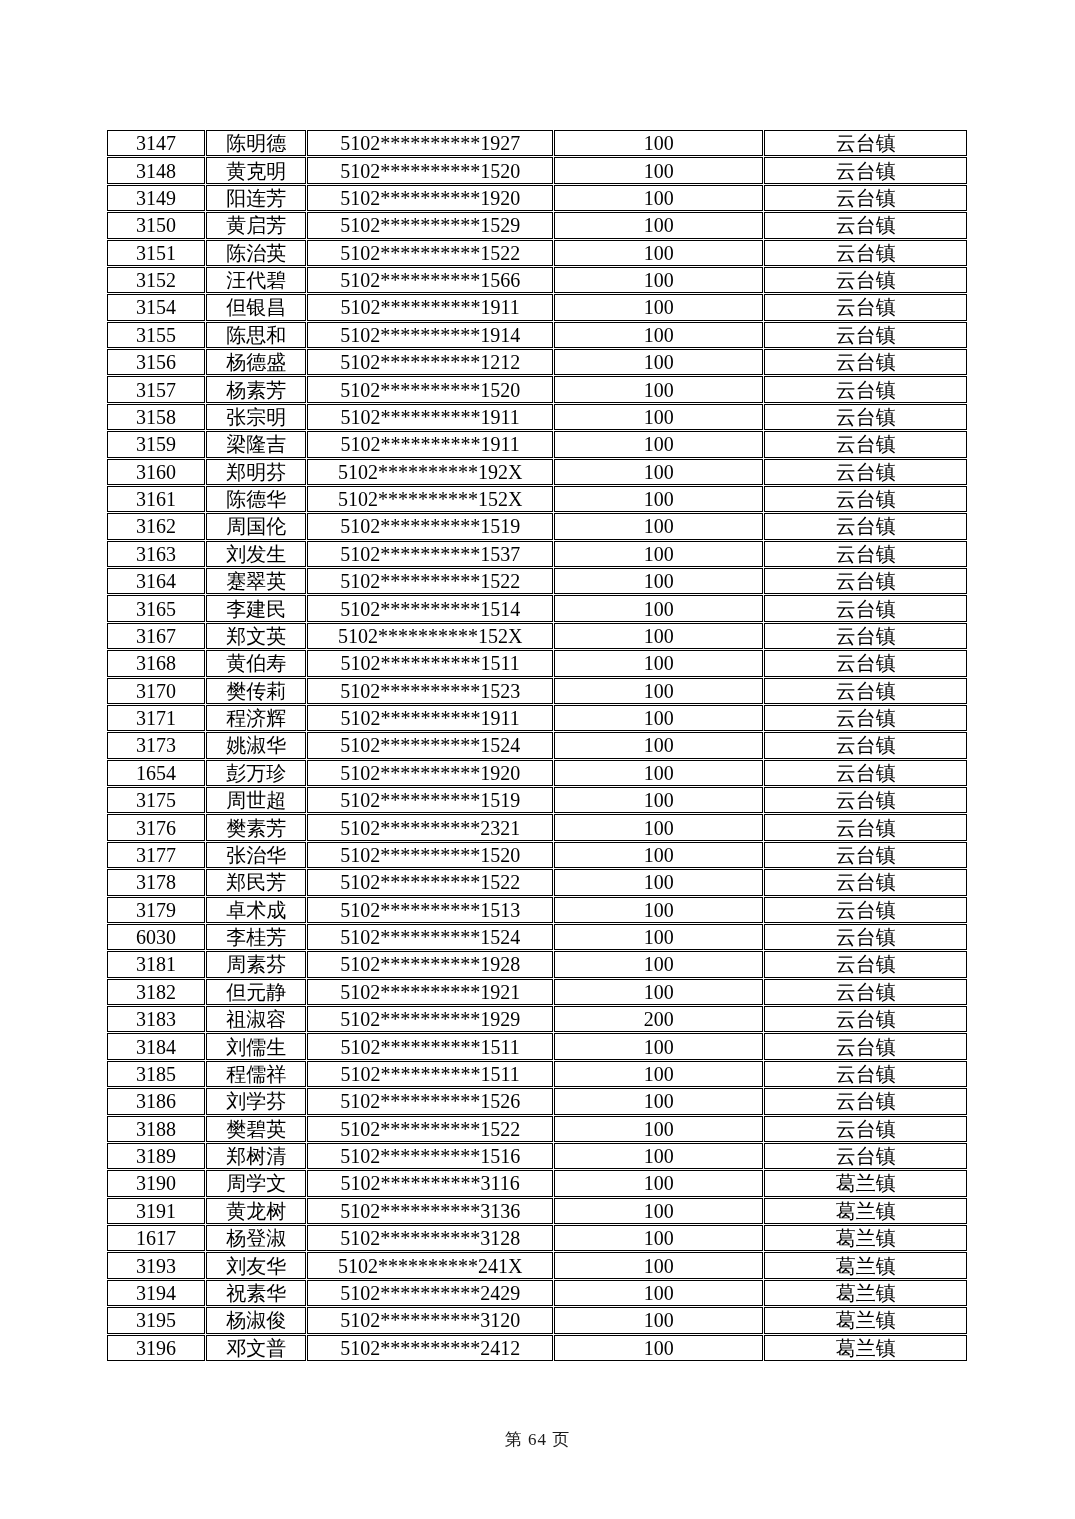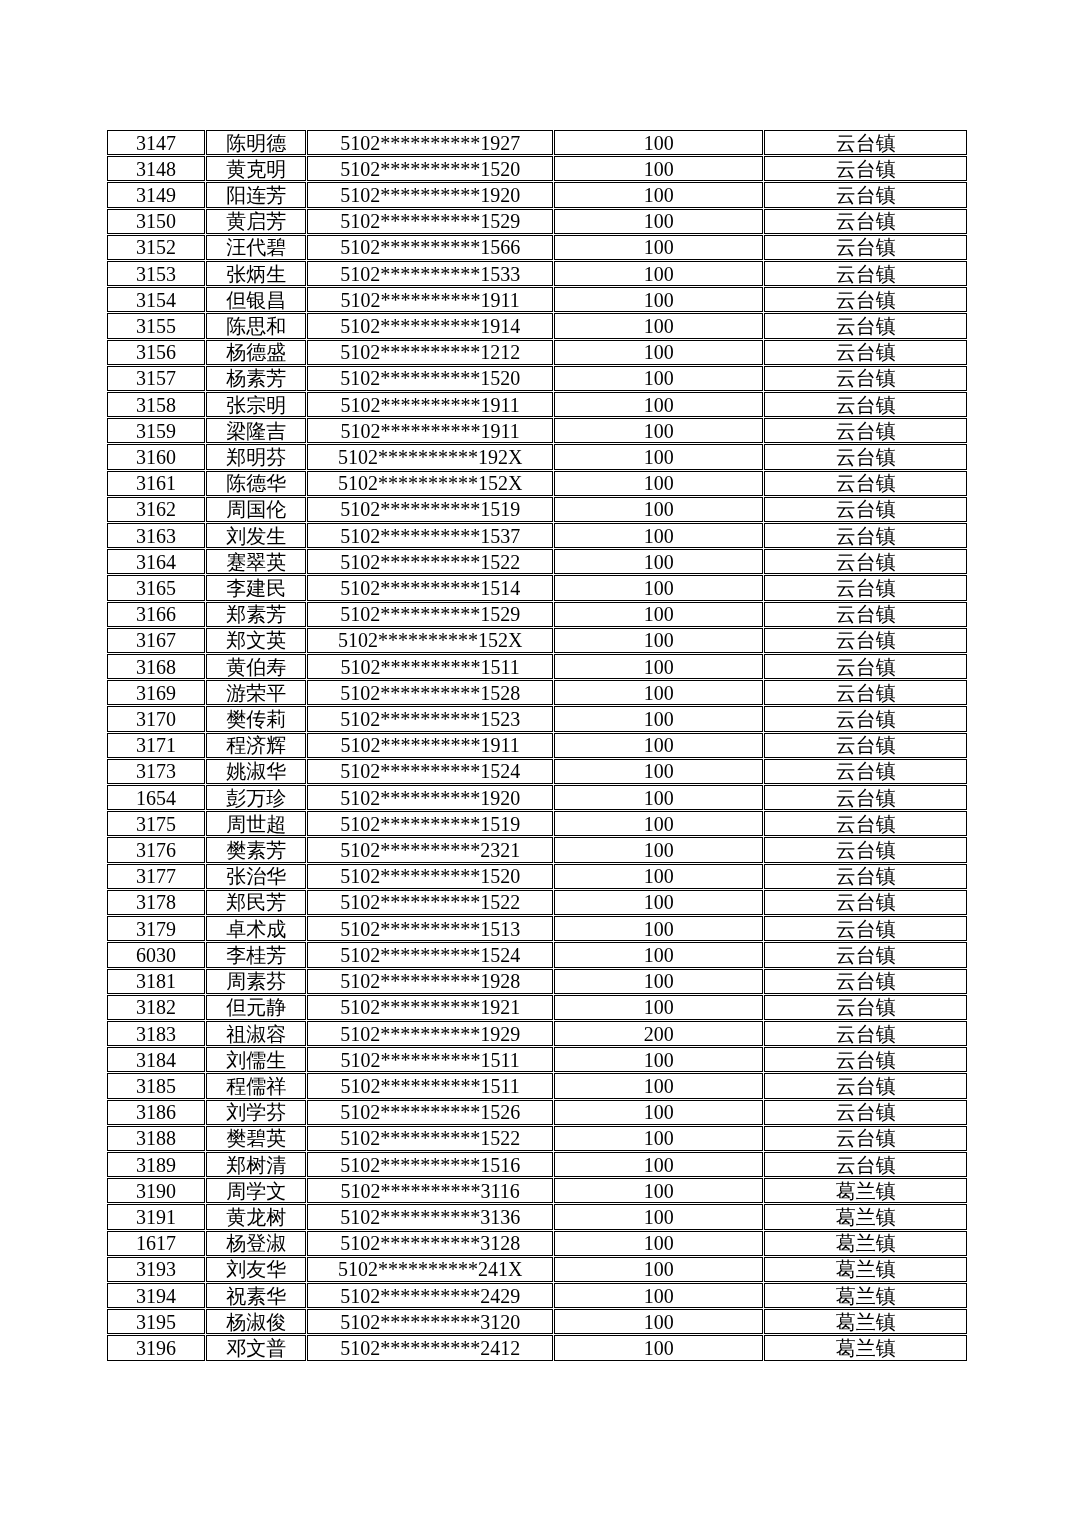--- a/index.html
+++ b/index.html
@@ -89,34 +89,34 @@
           <td>云台镇</td>
         </tr>
         <tr>
           <td>3150</td>
           <td>黄启芳</td>
           <td>5102**********1529</td>
           <td>100</td>
           <td>云台镇</td>
         </tr>
         <tr>
+          <td>3151</td>
+          <td>陈治英</td>
+          <td>5102**********1522</td>
+          <td>100</td>
+          <td>云台镇</td>
+        </tr>
+        <tr>
           <td>3152</td>
           <td>汪代碧</td>
           <td>5102**********1566</td>
           <td>100</td>
           <td>云台镇</td>
         </tr>
         <tr>
-          <td>3153</td>
-          <td>张炳生</td>
-          <td>5102**********1533</td>
-          <td>100</td>
-          <td>云台镇</td>
-        </tr>
-        <tr>
           <td>3154</td>
           <td>但银昌</td>
           <td>5102**********1911</td>
           <td>100</td>
           <td>云台镇</td>
         </tr>
         <tr>
           <td>3155</td>
           <td>陈思和</td>
           <td>5102**********1914</td>
@@ -187,44 +187,30 @@
           <td>云台镇</td>
         </tr>
         <tr>
           <td>3165</td>
           <td>李建民</td>
           <td>5102**********1514</td>
           <td>100</td>
           <td>云台镇</td>
         </tr>
         <tr>
-          <td>3166</td>
-          <td>郑素芳</td>
-          <td>5102**********1529</td>
-          <td>100</td>
-          <td>云台镇</td>
-        </tr>
-        <tr>
           <td>3167</td>
           <td>郑文英</td>
           <td>5102**********152X</td>
           <td>100</td>
           <td>云台镇</td>
         </tr>
         <tr>
           <td>3168</td>
           <td>黄伯寿</td>
           <td>5102**********1511</td>
-          <td>100</td>
-          <td>云台镇</td>
-        </tr>
-        <tr>
-          <td>3169</td>
-          <td>游荣平</td>
-          <td>5102**********1528</td>
           <td>100</td>
           <td>云台镇</td>
         </tr>
         <tr>
           <td>3170</td>
           <td>樊传莉</td>
           <td>5102**********1523</td>
           <td>100</td>
           <td>云台镇</td>
         </tr>
@@ -392,14 +378,17 @@
         <tr>
           <td>3196</td>
           <td>邓文普</td>
           <td>5102**********2412</td>
           <td>100</td>
           <td>葛兰镇</td>
         </tr>
       </tbody>
   </table>
 
+  <div class="footer">
+    <span>第 64 页</span>
+  </div>
 
 </div>
 
 </body></html>

